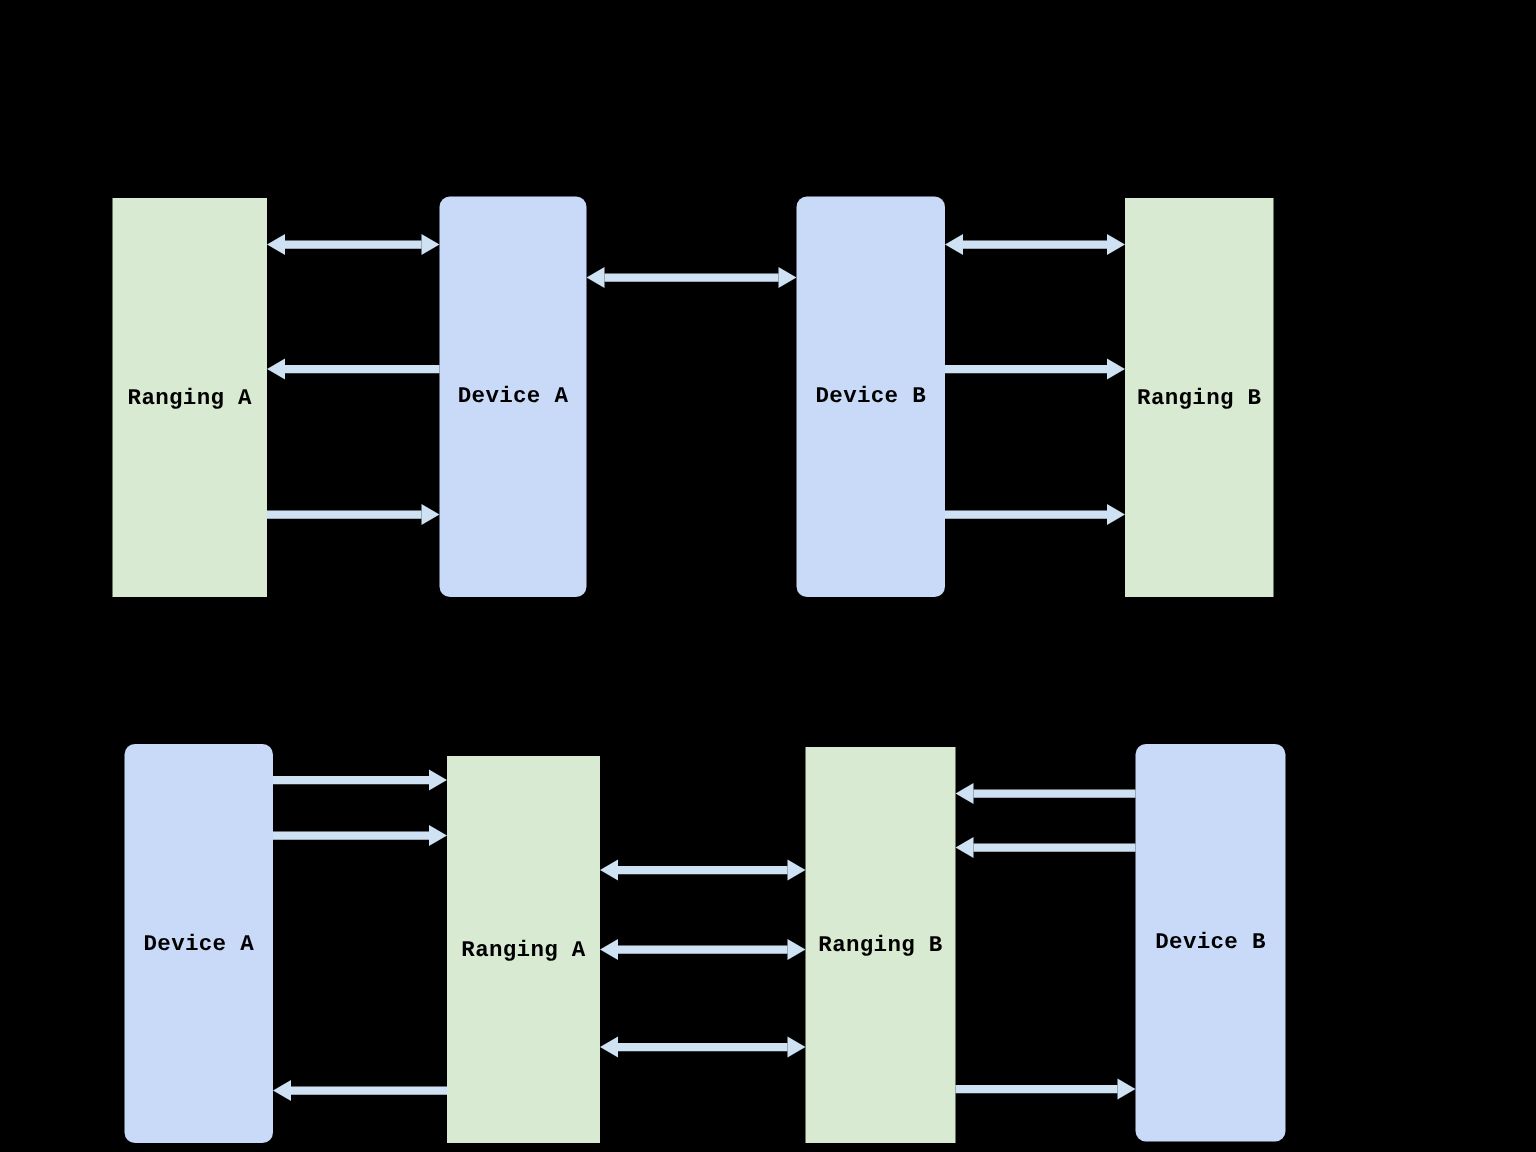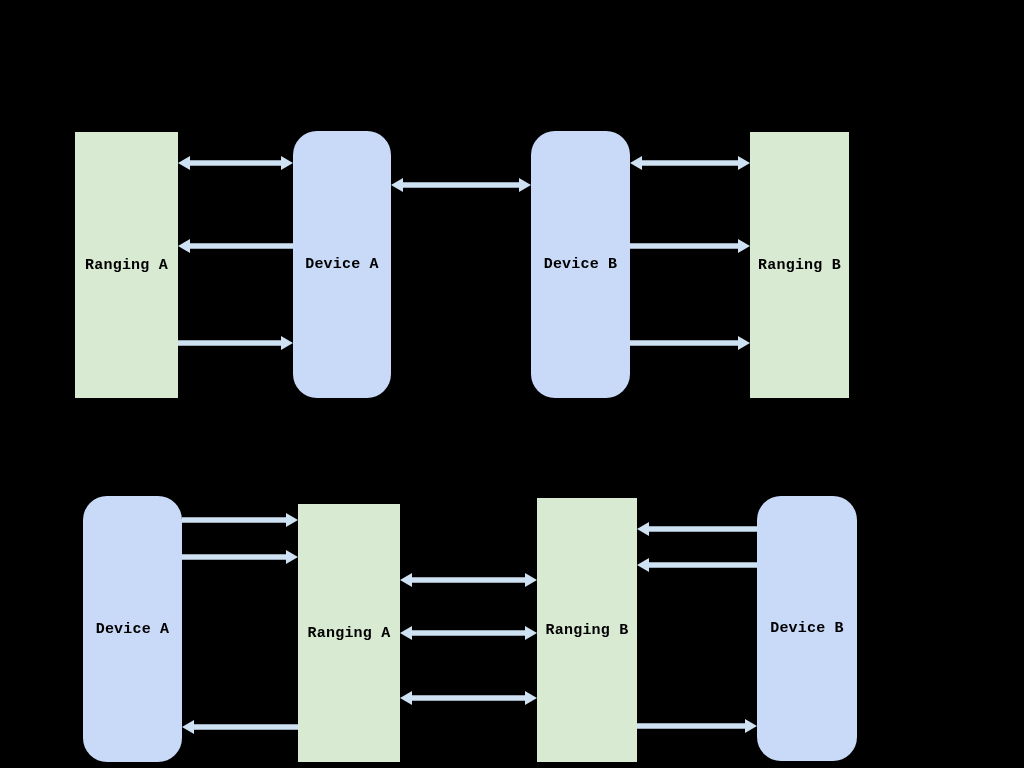--- a/index.html
+++ b/index.html
@@ -25,21 +25,21 @@
     display: block;
   }
   .node {
     position: absolute;
     display: flex;
     align-items: center;
     justify-content: center;
     box-sizing: border-box;
   }
   .node.device {
-    border-radius: 24px;
+    border-radius: 7px;
   }
   .node.ranging {
     border-radius: 0;
   }
   .node-label {
     font-size: 15px;
     font-weight: bold;
     color: #000000;
     letter-spacing: 0.2px;
     white-space: nowrap;

